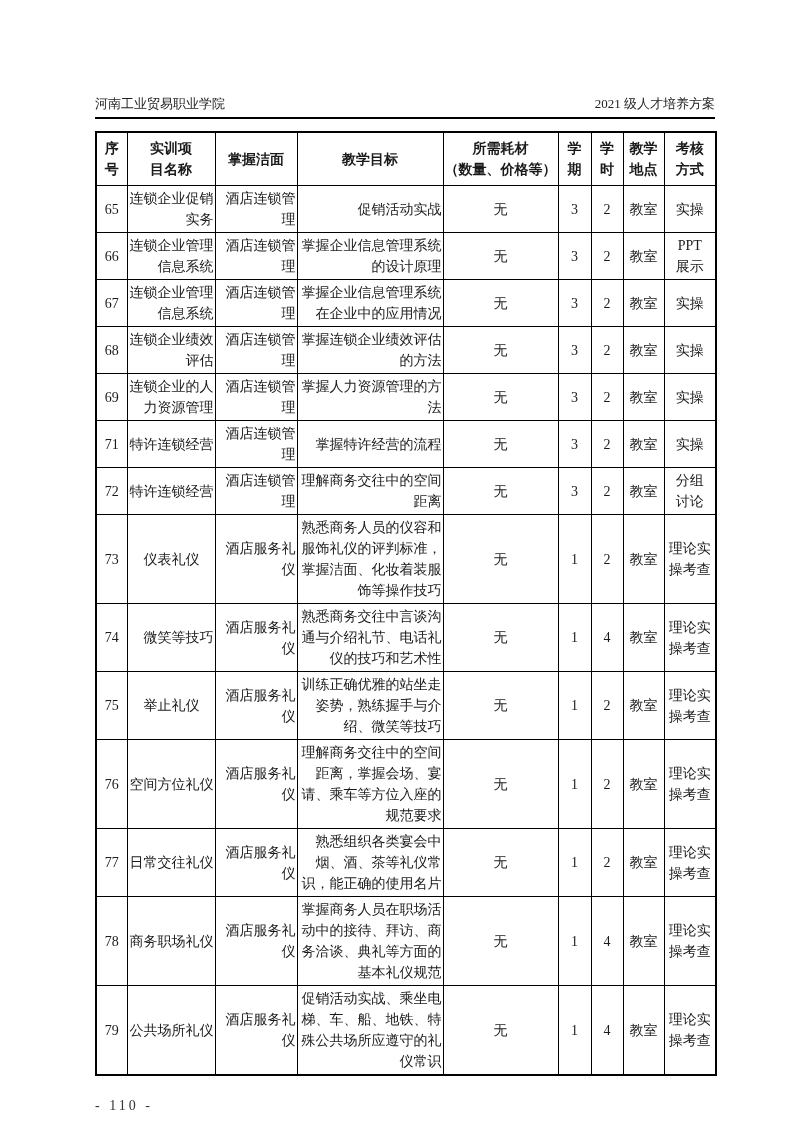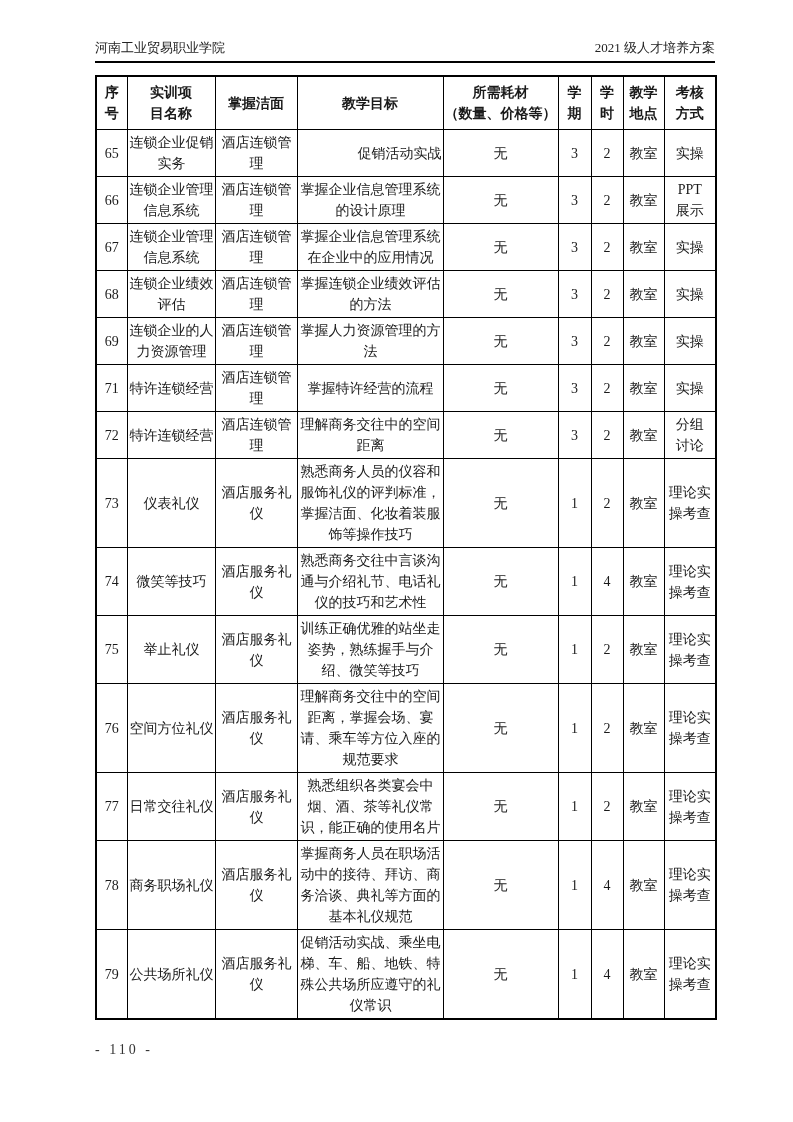--- a/index.html
+++ b/index.html
@@ -8,21 +8,21 @@
     background: #ffffff;
   }
   .page {
     position: relative;
     width: 793px;
     height: 1122px;
     box-sizing: border-box;
     background: #ffffff;
     color: #1a1a1a;
     font-family: "Liberation Serif", "DejaVu Serif", serif;
-    padding: 38px 78px 0 95px;
+    padding: 94px 78px 0 95px;
     overflow: hidden;
   }
   .page-header {
     display: flex;
     justify-content: space-between;
     align-items: flex-end;
     width: 620px;
     font-size: 13px;
     line-height: 20px;
     color: #222;
@@ -53,21 +53,21 @@
     padding: 5px 0;
   }
   .training-table td {
     padding: 2px 1px;
   }
   td.c-no, td.c-materials, td.c-semester, td.c-hours,
   td.c-location, td.c-assessment {
     text-align: center;
   }
   td.c-project, td.c-course, td.c-objective {
-    text-align: center;
+    text-align: right;
     padding-left: 2px;
   }
   td.c-assessment {
     white-space: pre-line;
   }
   .page-footer {
     margin-top: 22px;
     font-size: 14px;
     letter-spacing: 3px;
     color: #333;

